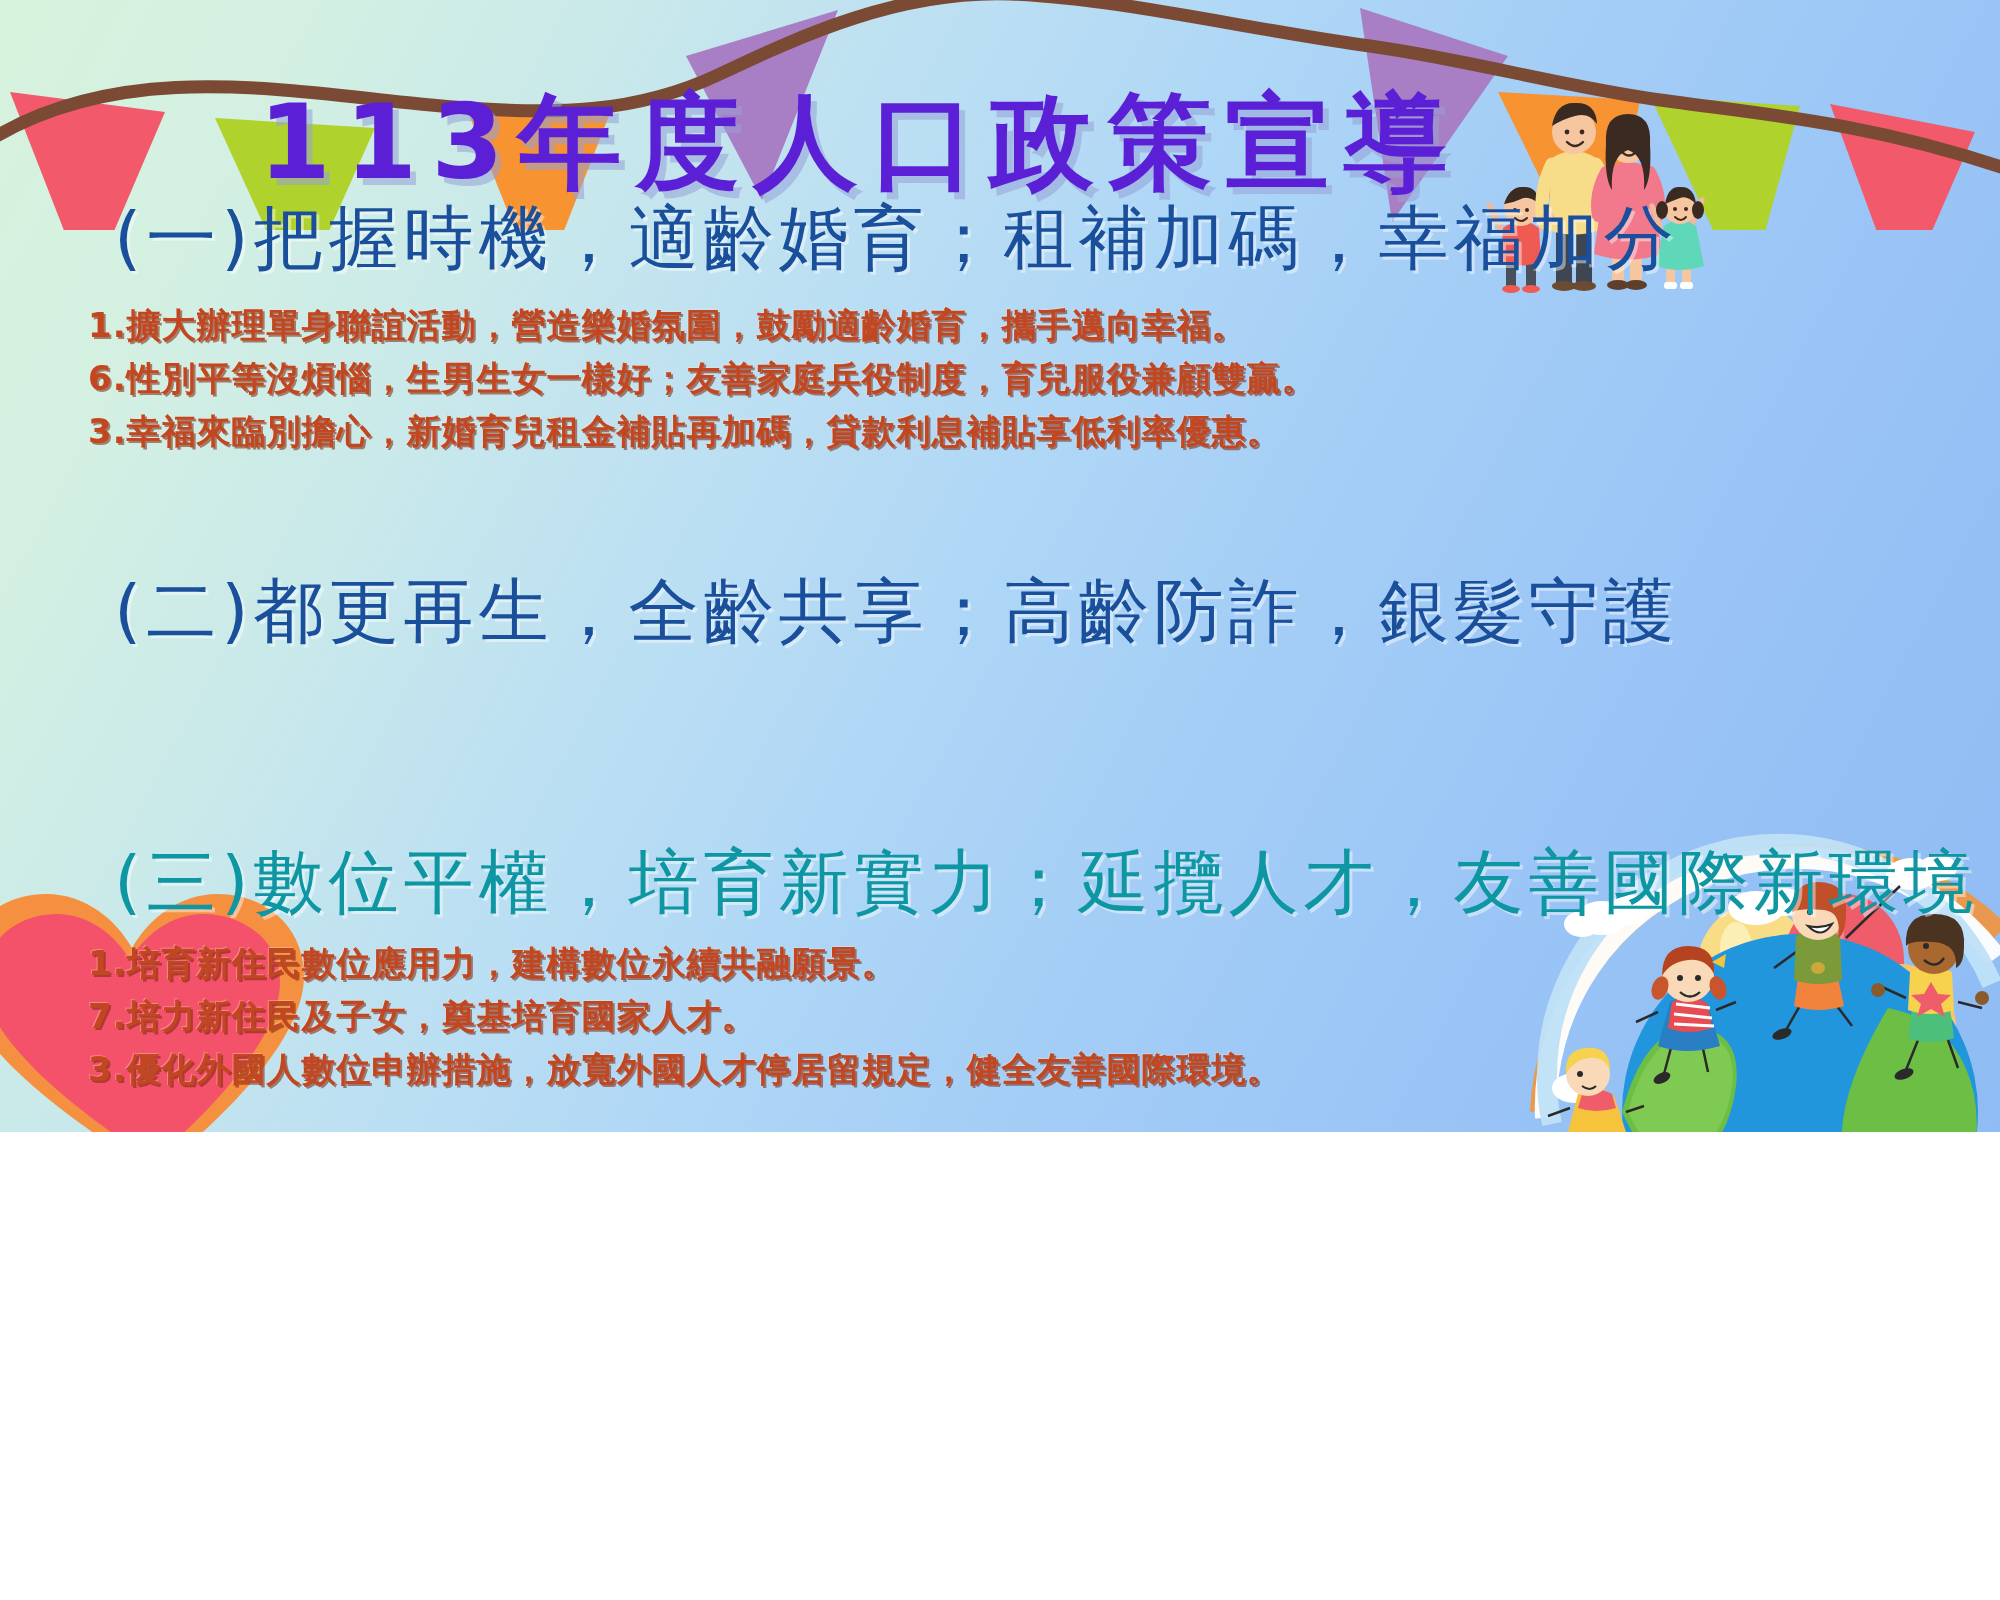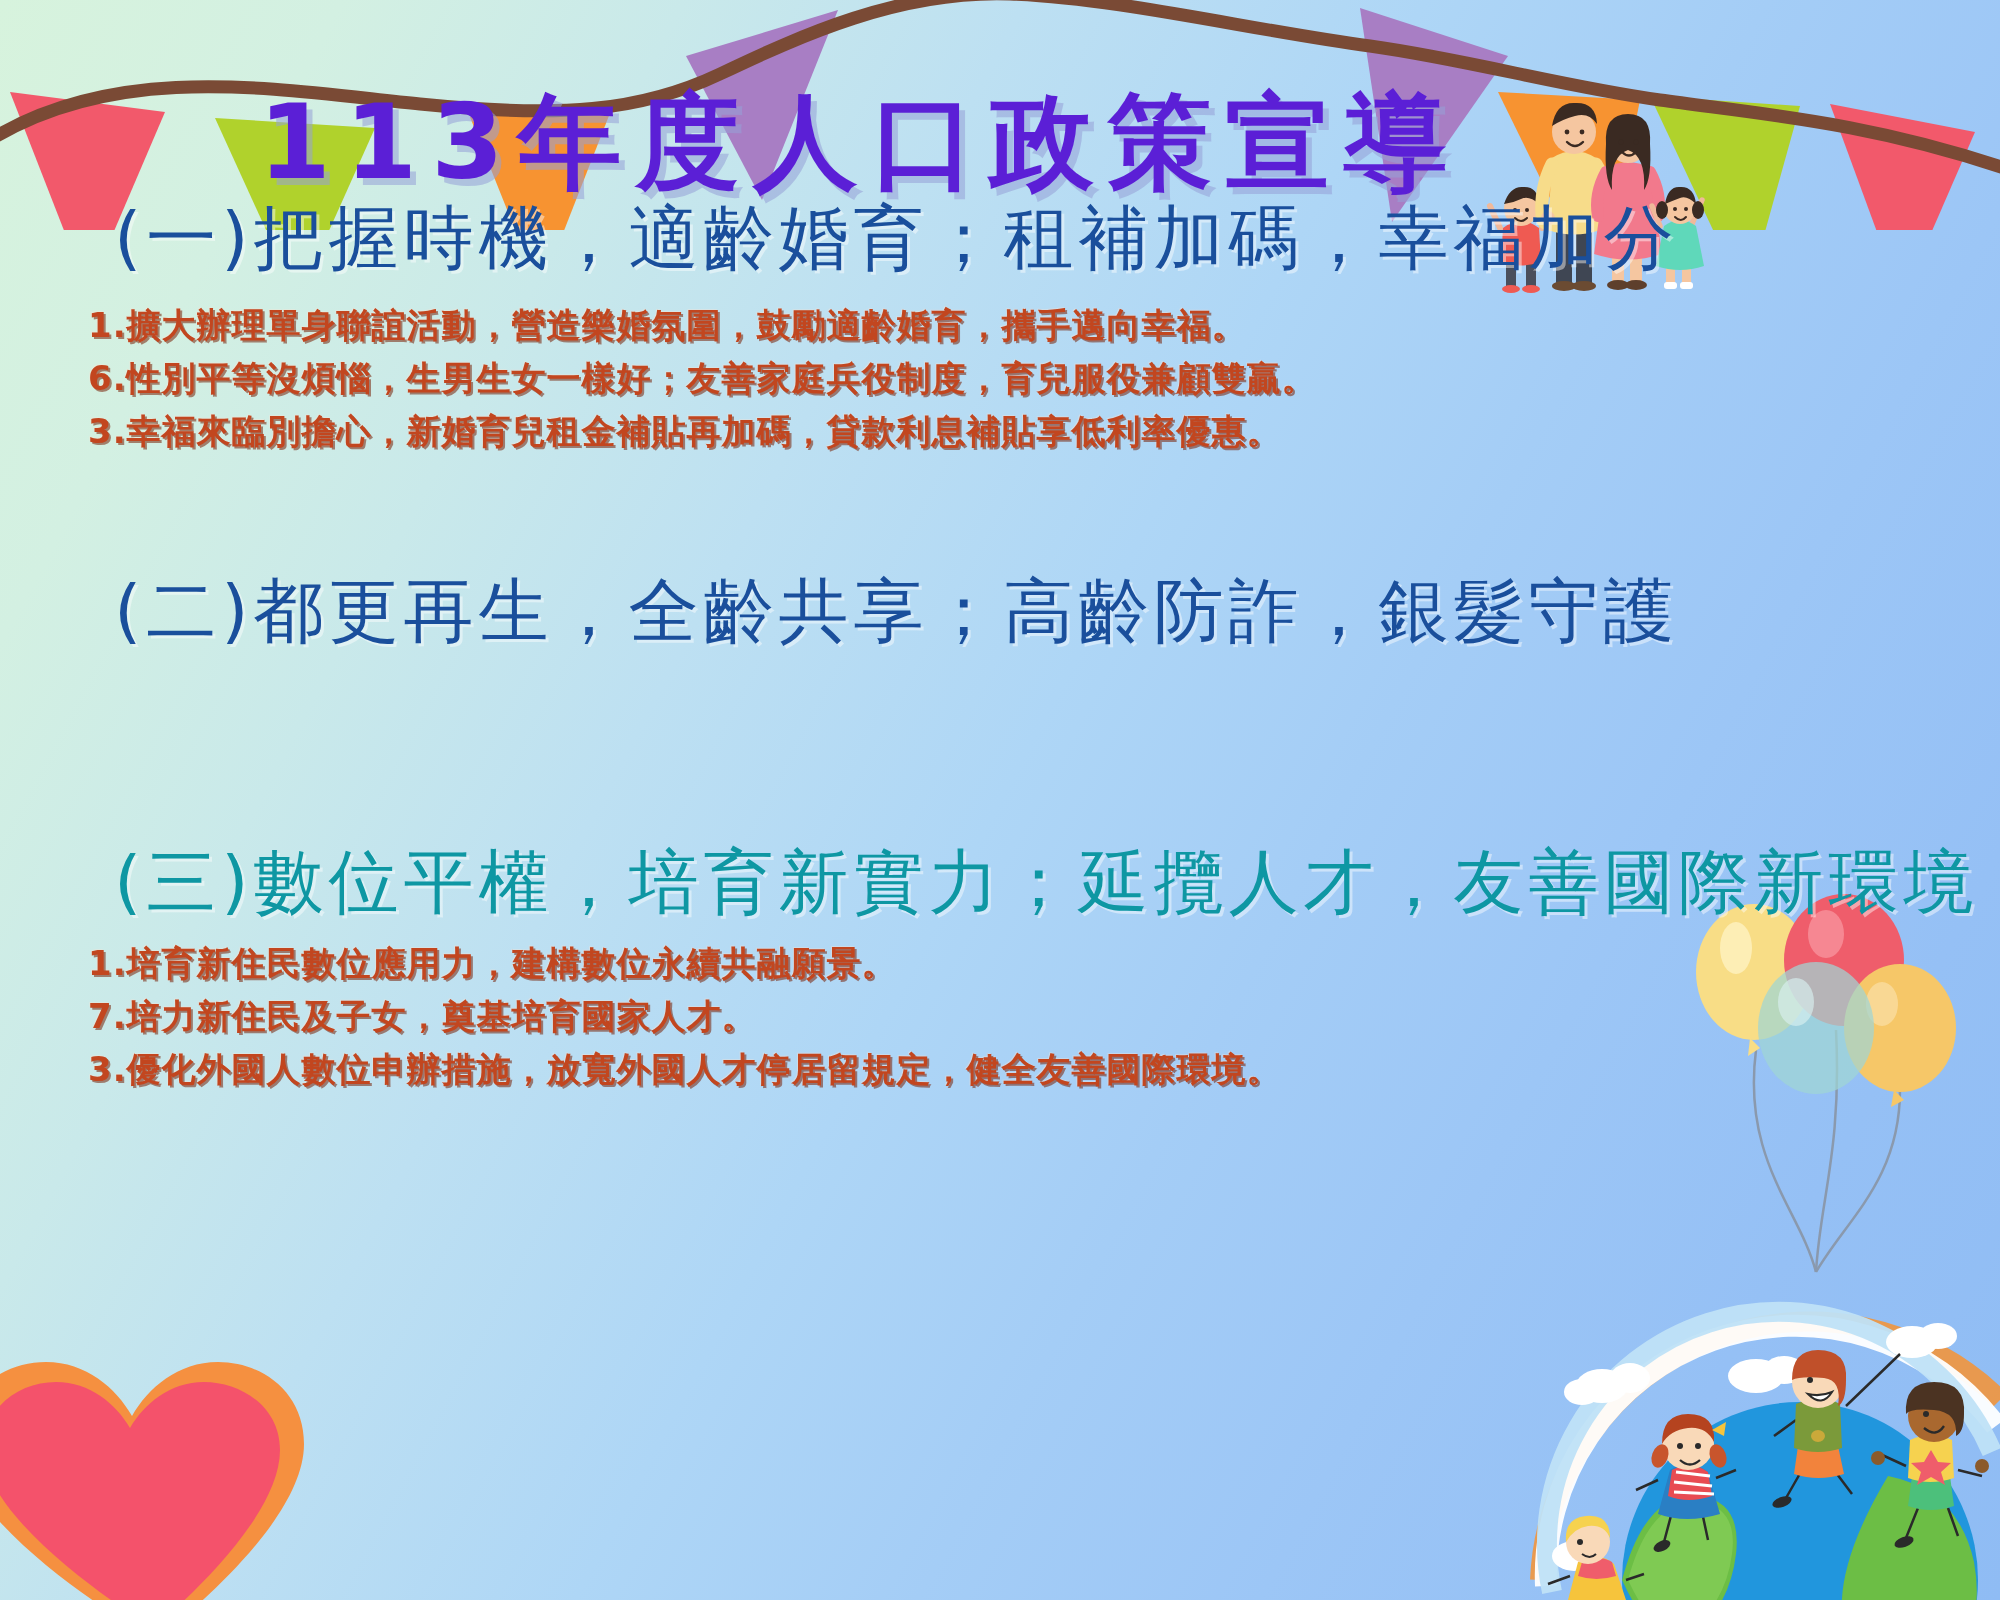--- a/index.html
+++ b/index.html
@@ -3,21 +3,21 @@
 <meta charset="utf-8">
 <style>
   html, body {
     margin: 0;
     padding: 0;
     background: #ffffff;
   }
   #poster {
     position: relative;
     width: 2000px;
-    height: 1600px;
+    height: 1132px;
     overflow: hidden;
     font-family: "DejaVu Sans", "Liberation Sans", sans-serif;
     background:
       linear-gradient(118deg,
         #d7f3dd 0%,
         #d3f0e2 12%,
         #c9e9ea 24%,
         #bde0f2 36%,
         #aed6f6 50%,
         #a4cdf6 62%,

